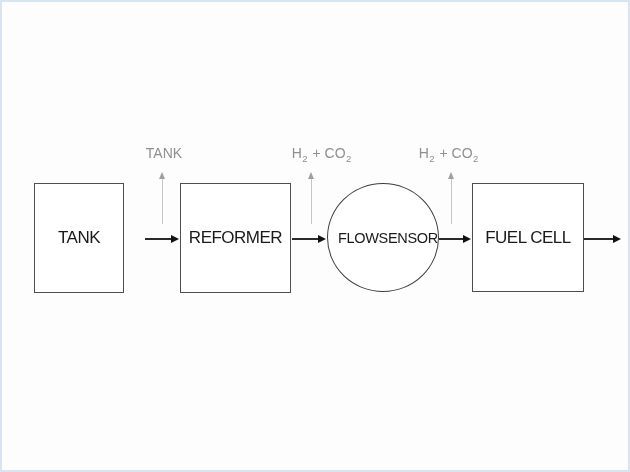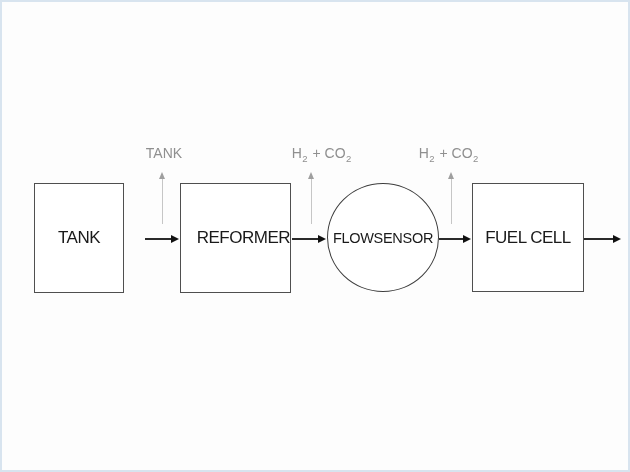--- a/index.html
+++ b/index.html
@@ -13,21 +13,21 @@
     overflow:hidden;
   }
   
   .node{
     position:absolute;
     background:#ffffff;
     border:1.4px solid #4f4f4f;
     box-sizing:border-box;
     display:flex;align-items:center;justify-content:center;
   }
-  .node.ellipse{border-radius:50%;border-color:#3d3d3d;}
+  .node.ellipse{border-radius:50%;border-color:#3d3d3d;justify-content:flex-end;}
   .node-label{
     color:#1a1a1a;
     font-size:17px;
     letter-spacing:-0.5px;
     white-space:nowrap;
   }
   .node.ellipse .node-label{font-size:14.5px;letter-spacing:-0.3px;}
   
   .h-line{position:absolute;height:1.6px;background:#2a2a2a;}
   .h-head{
@@ -63,21 +63,21 @@
 </style>
 </head>
 <body>
 
 <div class="canvas">
 
   <div class="node" style="left:32px;top:181px;width:90px;height:110px;">
     <span class="node-label">TANK</span>
   </div>
 
-  <div class="node" style="left:178px;top:181px;width:111px;height:110px;justify-content:flex-end;">
+  <div class="node" style="left:178px;top:181px;width:111px;height:110px;">
     <span class="node-label">REFORMER</span>
   </div>
 
   <div class="node ellipse" style="left:325px;top:181px;width:112px;height:109px;">
     <span class="node-label">FLOWSENSOR</span>
   </div>
 
   <div class="node" style="left:470px;top:181px;width:112px;height:109px;">
     <span class="node-label">FUEL CELL</span>
   </div>

